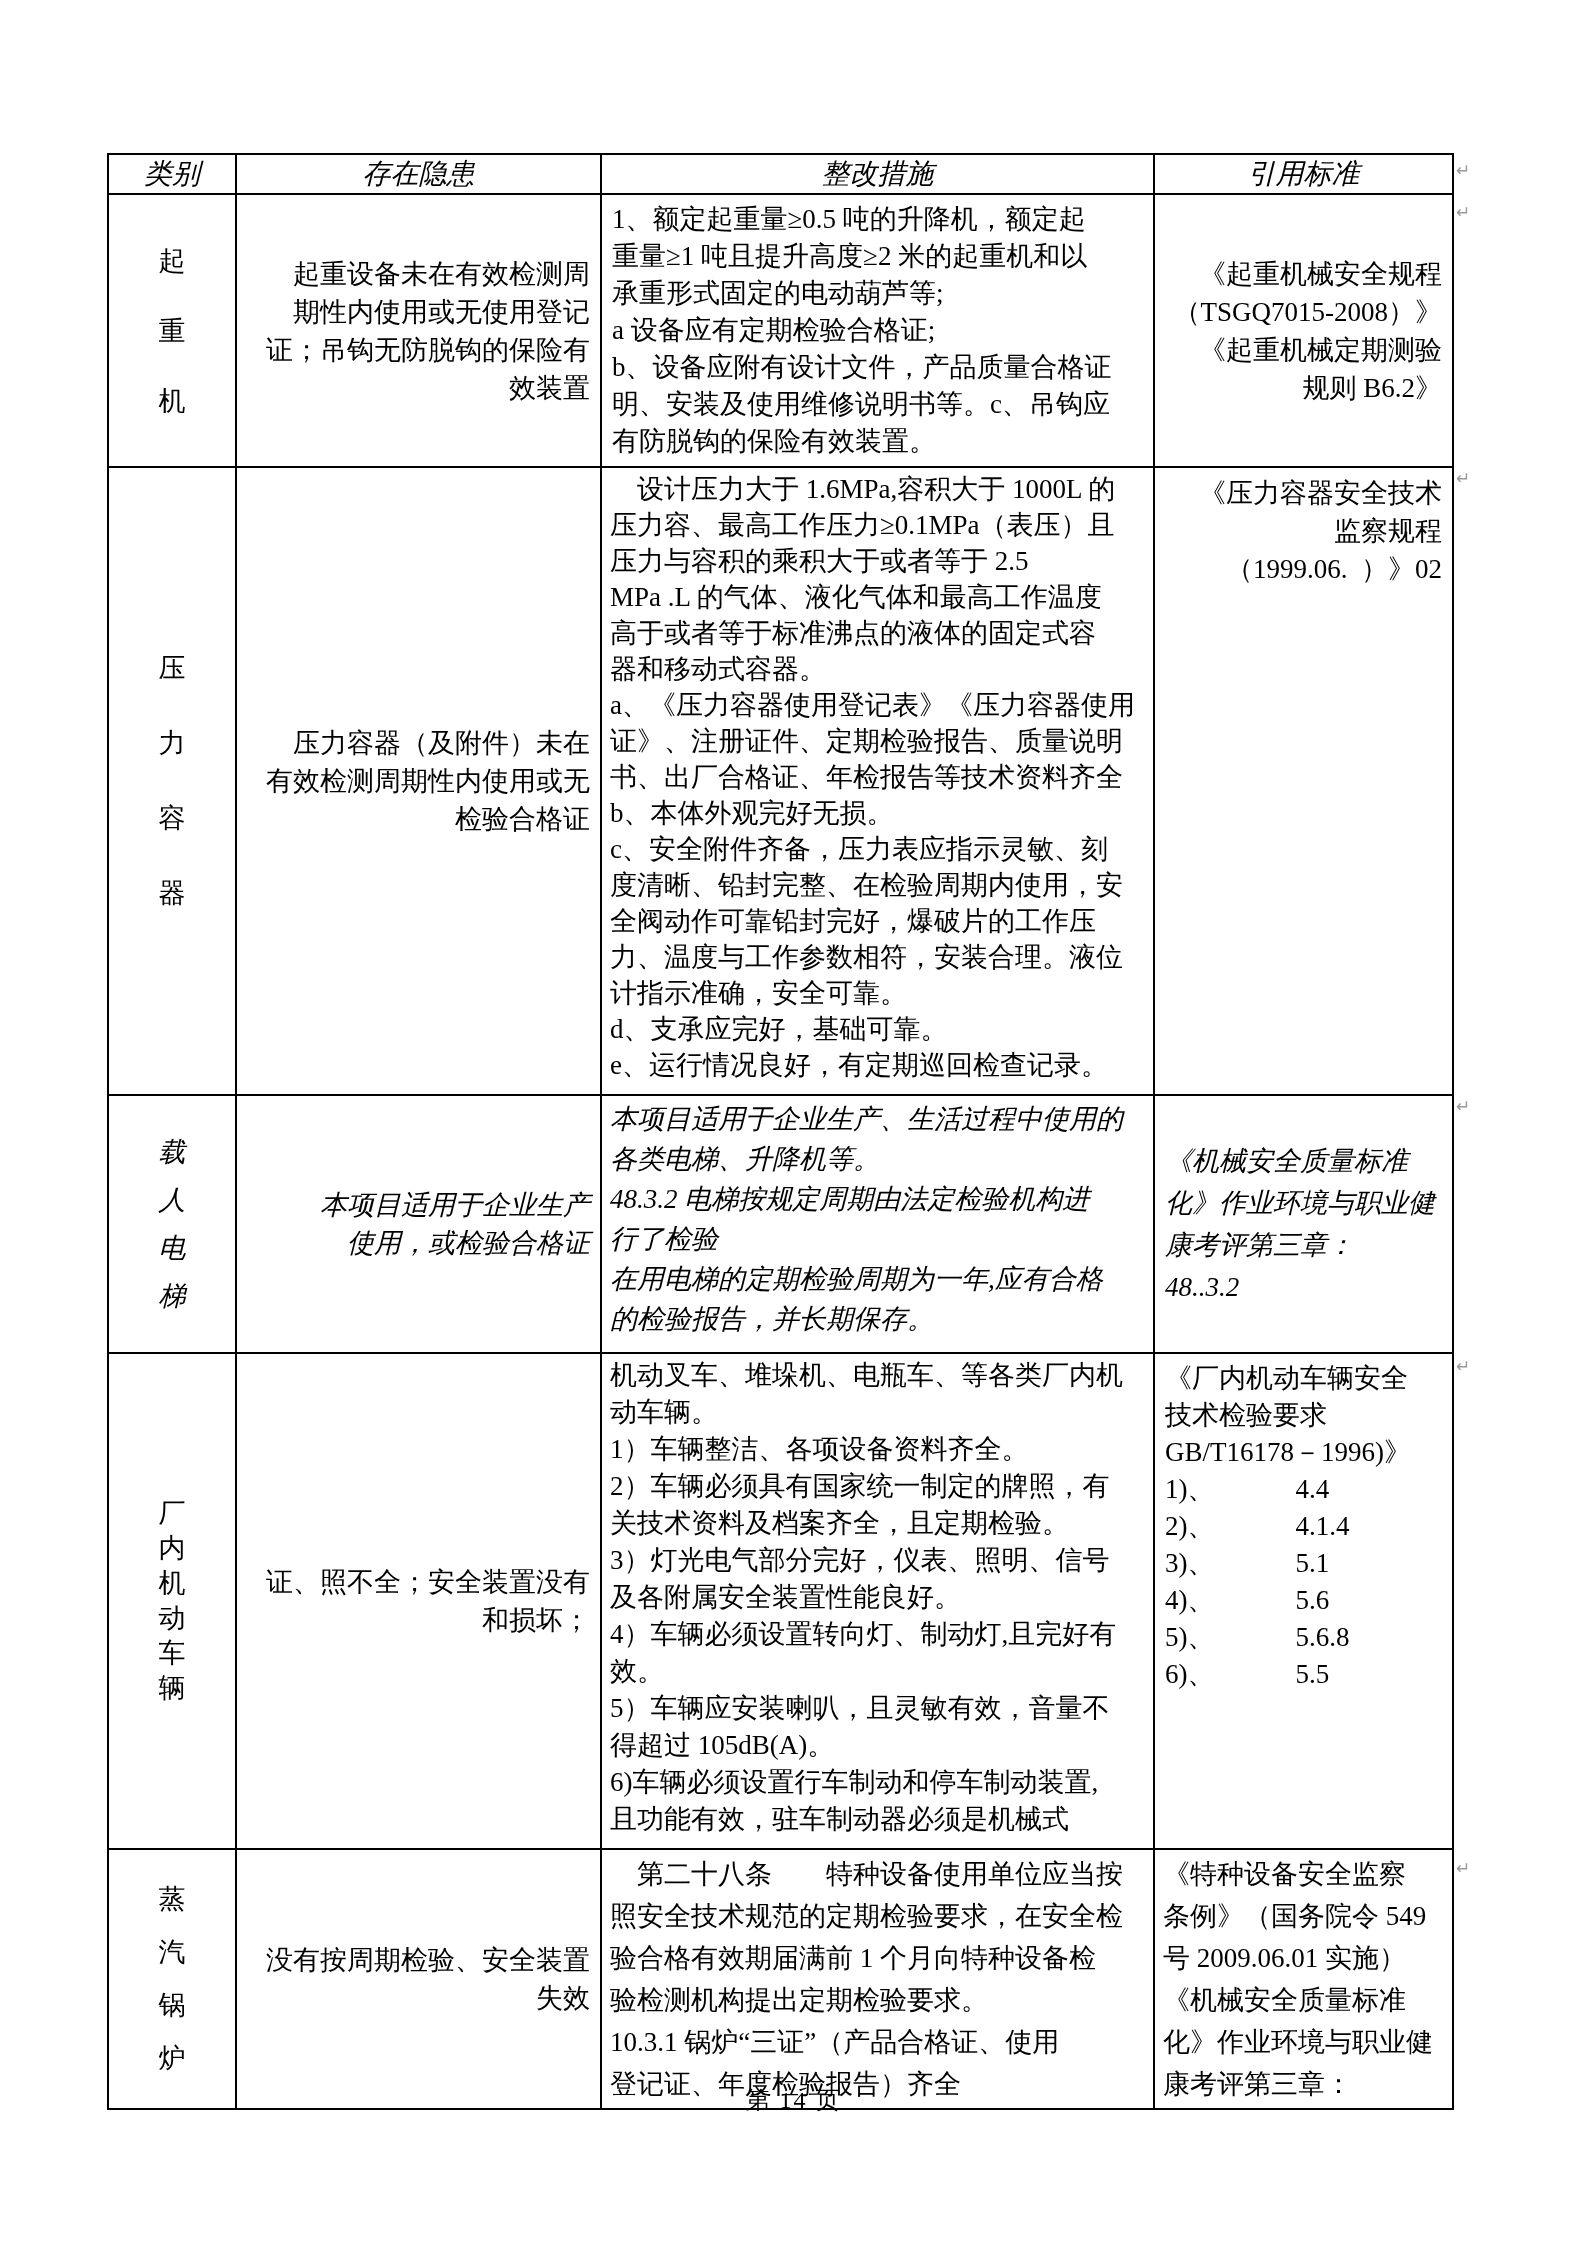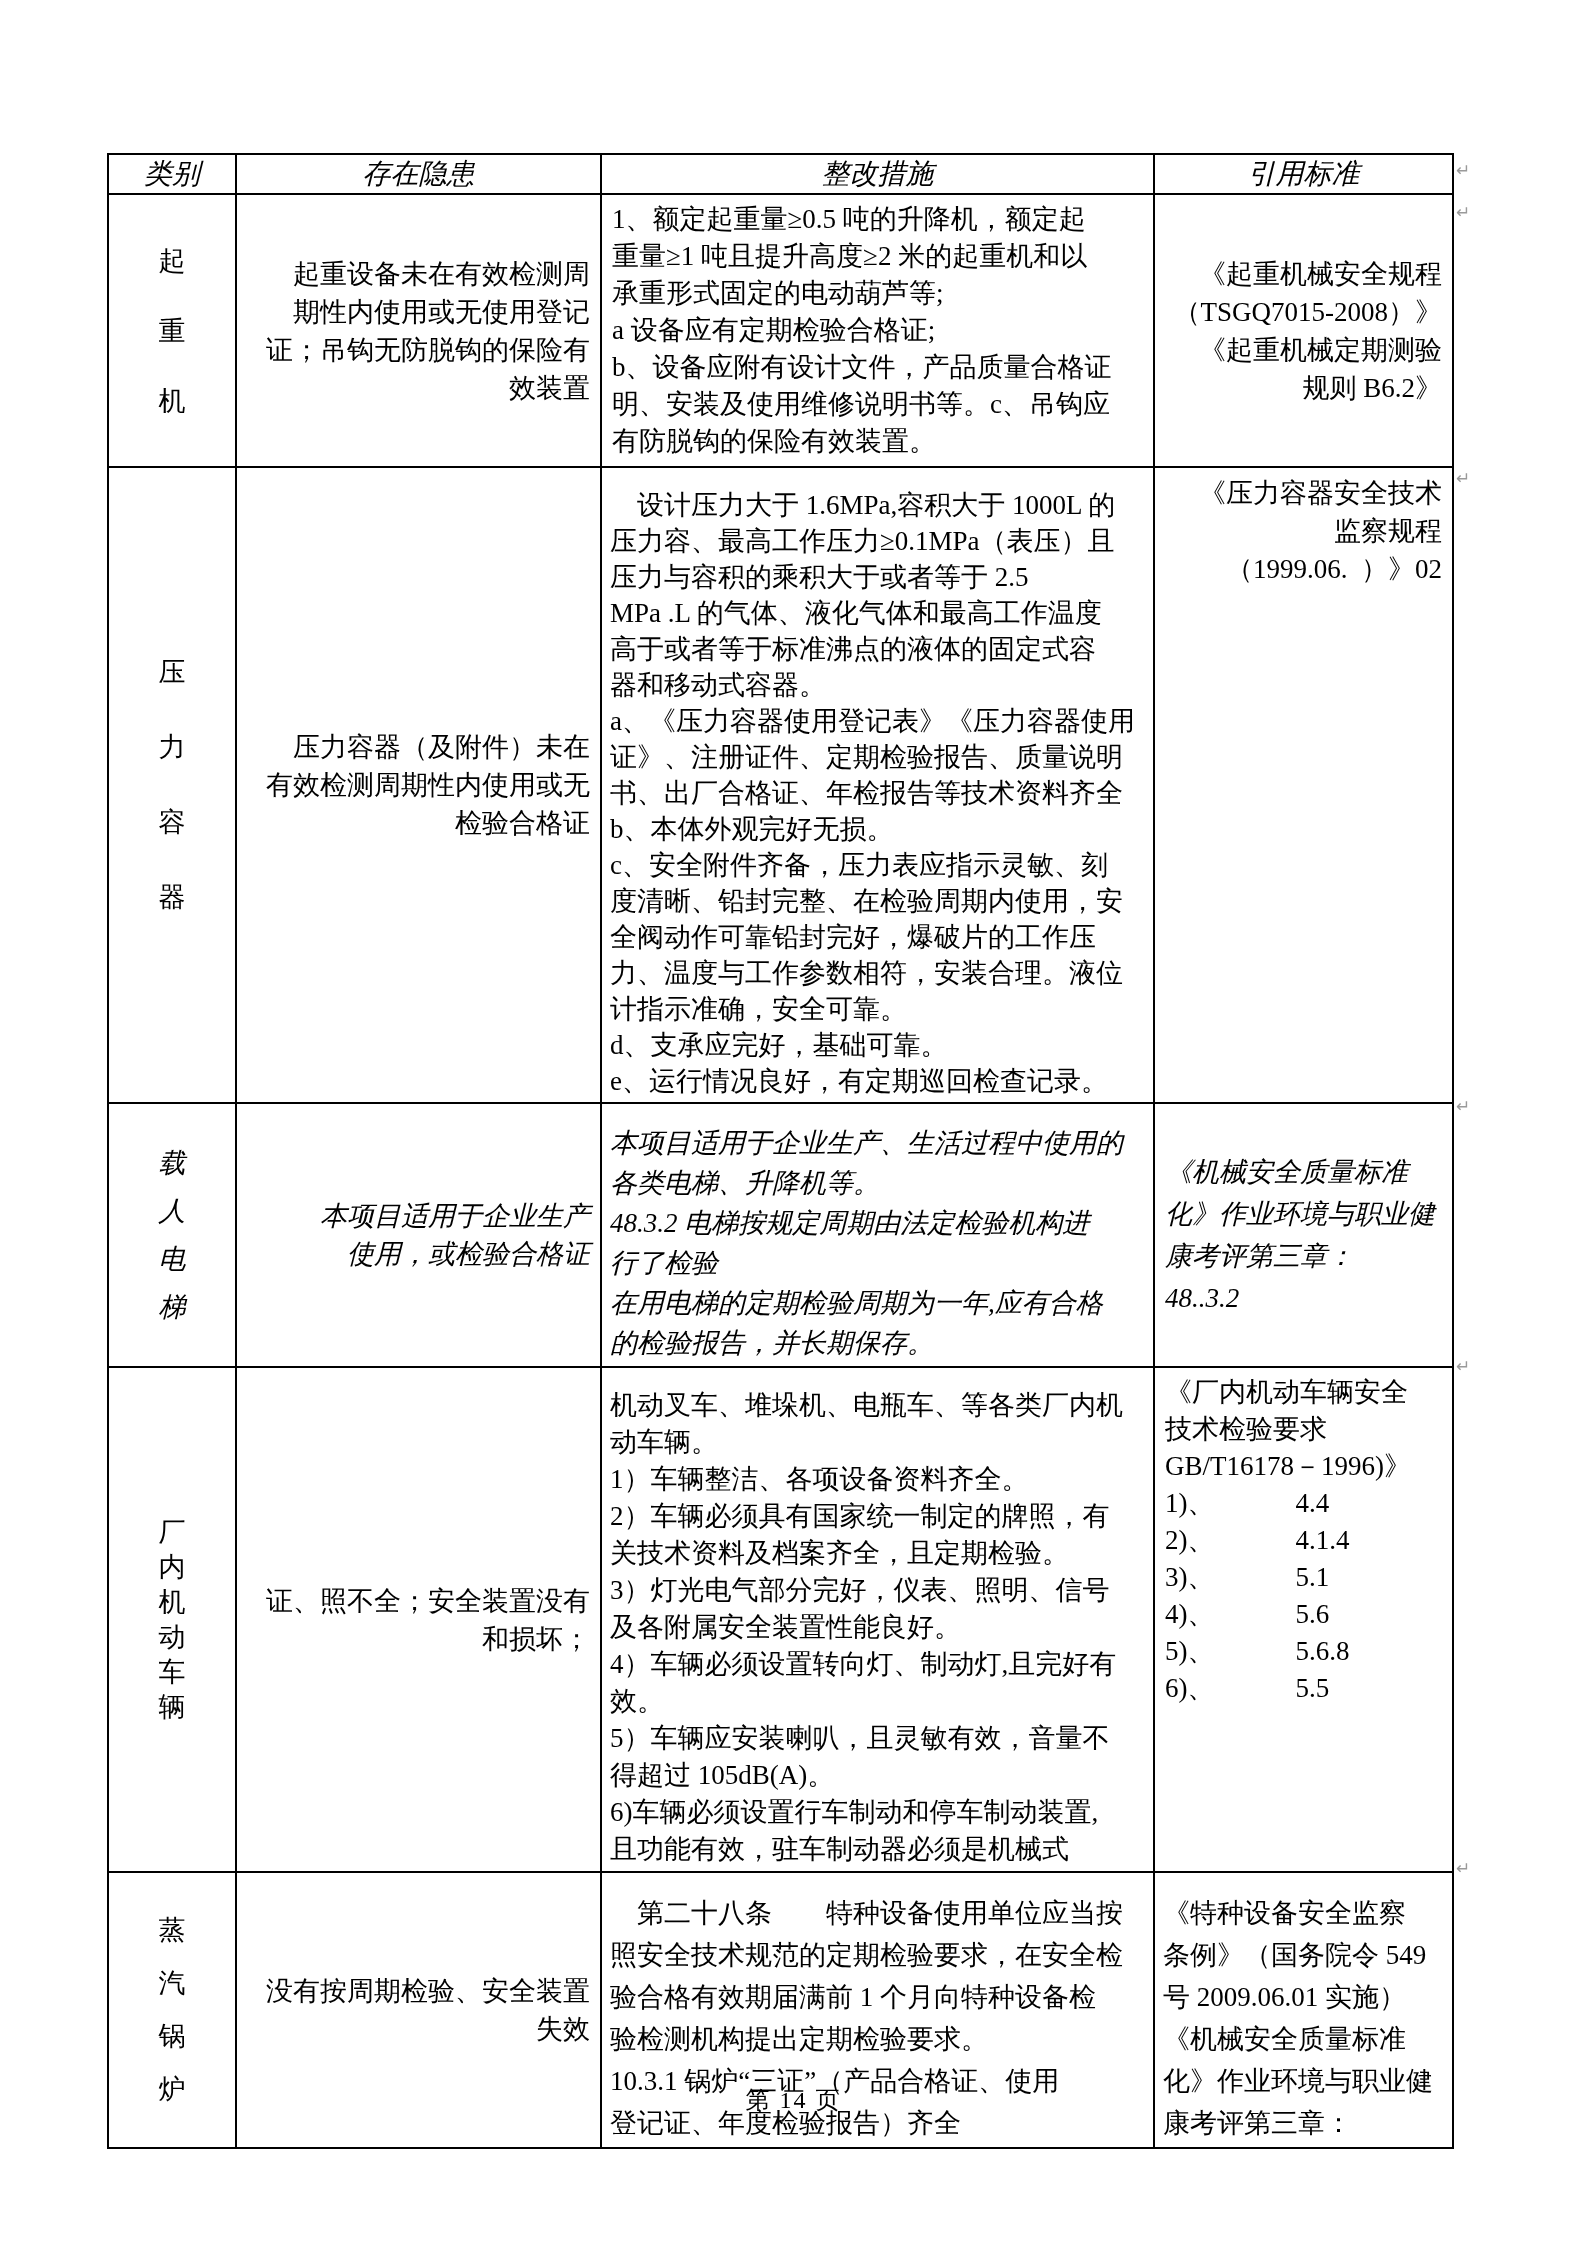--- a/index.html
+++ b/index.html
@@ -19,21 +19,21 @@
     font-weight:normal;
   }
   .doc-table th{
     height:35px;font-size:28px;text-align:center;vertical-align:middle;font-style:italic;
   }
   .cellwrap{display:flex;height:100%;width:100%;box-sizing:border-box;}
   .v-center{align-items:center;}
   .v-top{align-items:flex-start;}
   .txt{white-space:pre-wrap;word-break:break-all;font-size:27px;width:100%;}
   .pad{padding:6px 10px;}
-  .pad-sm{padding:3px 8px;margin-top:16px;}
+  .pad-sm{padding:3px 8px;}
   
   .cat{ text-align:center;}
   .cat .txt{white-space:pre-line;word-break:keep-all;}
   .cat-r1 .txt{line-height:70px;}
   .cat-r2 .txt{line-height:75px;}
   .cat-r3 .txt{line-height:48px;}
   .cat-r4 .txt{line-height:35px;}
   .cat-r5 .txt{line-height:53px;}
   
   .lh34{line-height:42px;} .lh36{line-height:36px;} .lh37{line-height:37px;}

